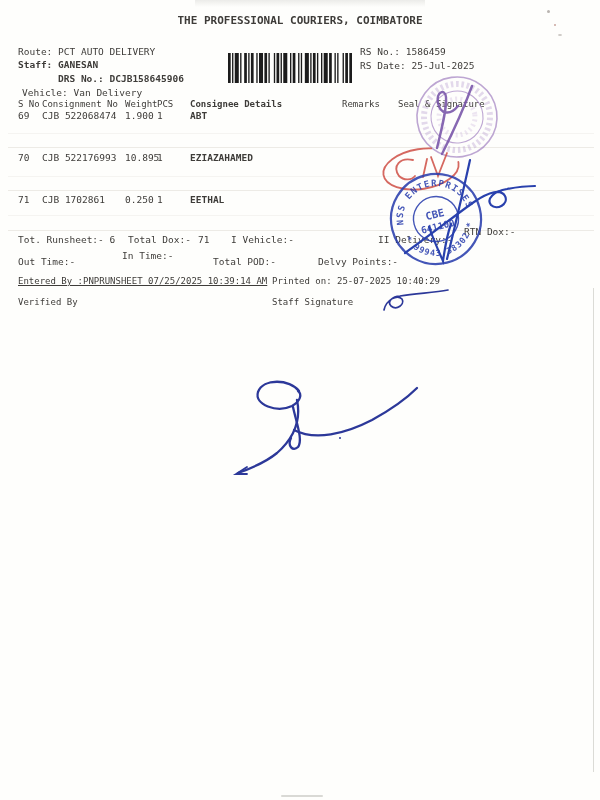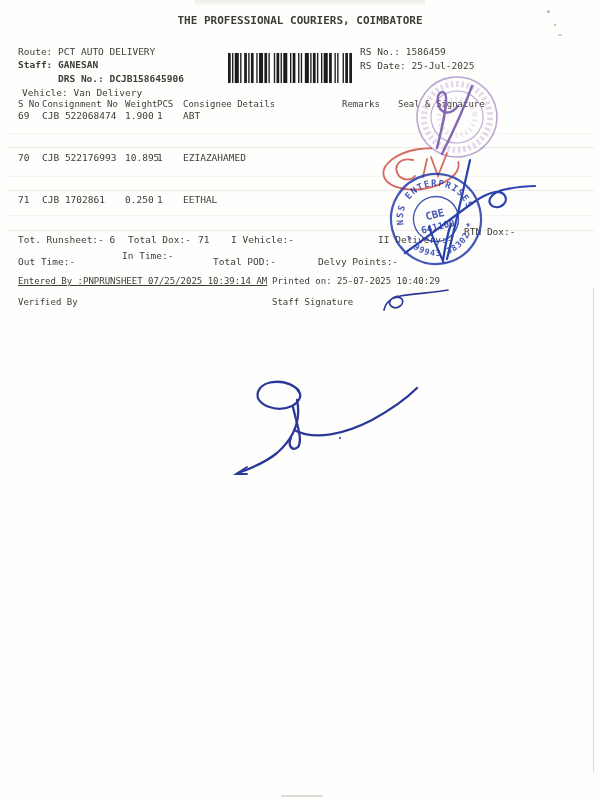--- a/index.html
+++ b/index.html
@@ -13,21 +13,21 @@
   .fs105{font-size:10.5px;}
   .fs95{font-size:9.5px;}
   .fs9{font-size:9px;}
   .center{left:0;right:0;text-align:center;}
   .hr{position:absolute;left:8px;right:6px;height:1px;background:#edebe6;}
   .hr.lite{background:#f5f4f1;}
   .col-sno{left:18px;}
   .col-con{left:42px;}
   .col-wt{left:125px;}
   .col-pcs{left:157px;}
-  .col-cd{left:183px;}
+  .col-cd{left:190px;font-weight:bold;}
   .col-rem{left:342px;}
   .col-seal{left:398px;}
   .row span{position:absolute;top:0;font-size:9.5px;white-space:pre;}
   .thead span{position:absolute;top:0;font-size:9px;white-space:pre;}
   .row,.thead{position:absolute;left:0;right:0;height:12px;}
   .overlay{position:absolute;left:0;top:0;width:600px;height:800px;pointer-events:none;z-index:5;}
   .artifact{position:absolute;}
   .edge-line{position:absolute;top:288px;left:593px;width:1px;height:484px;background:#cfcfca;opacity:.75;}
   .top-smudge{position:absolute;top:0;left:195px;width:230px;height:7px;
     background:linear-gradient(to bottom,#e7e7e4,rgba(255,255,255,0));opacity:.8;}

